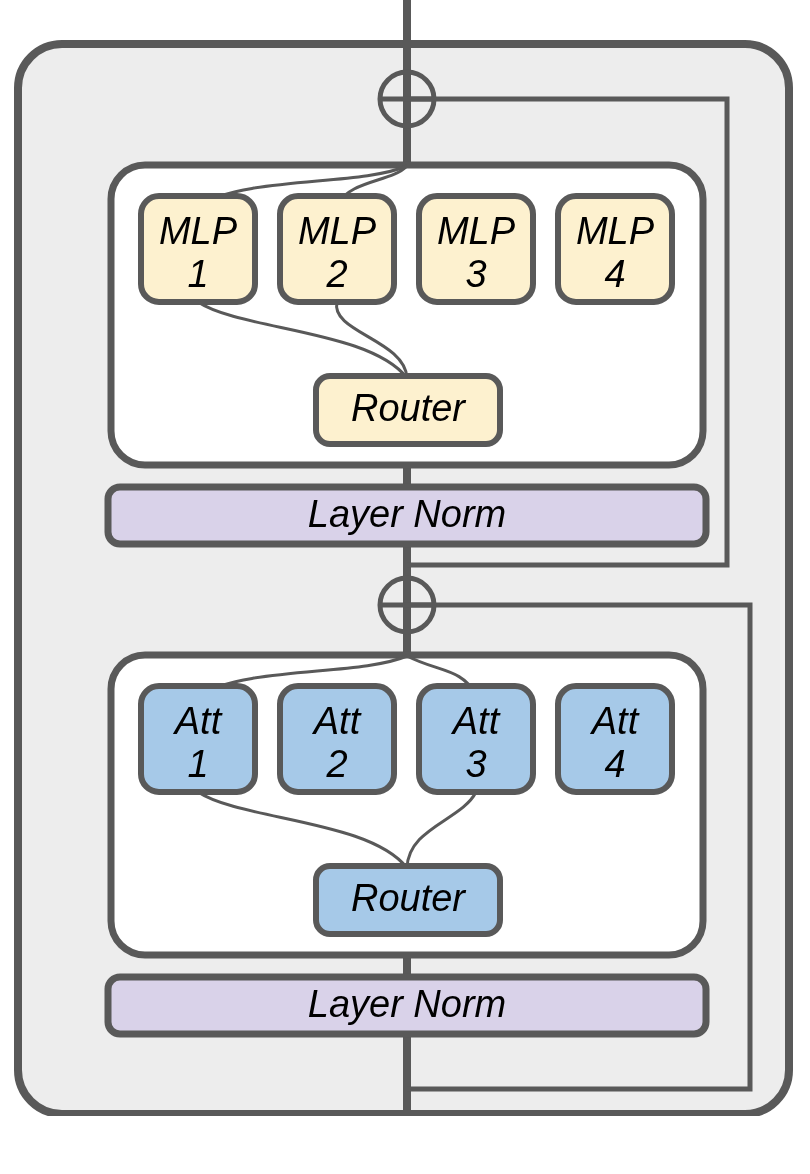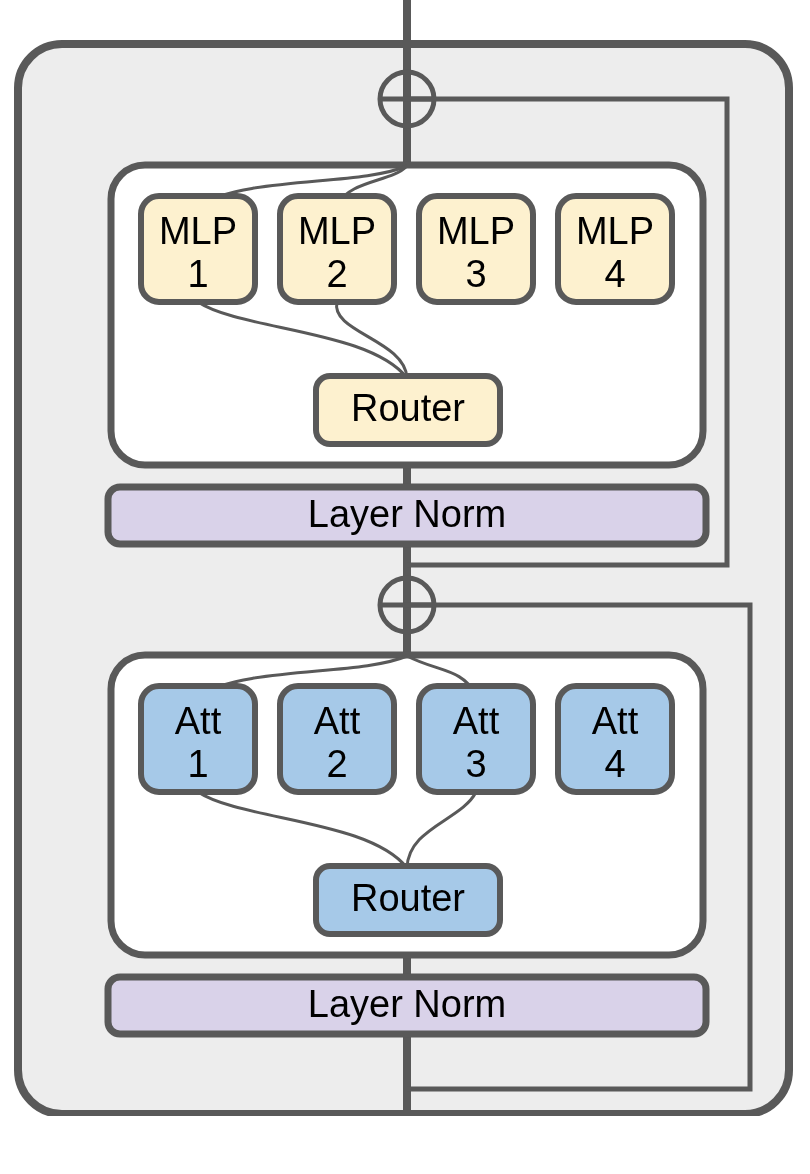--- a/index.html
+++ b/index.html
@@ -7,20 +7,21 @@
     padding: 0;
     background: #ffffff;
   }
   #stage {
     position: relative;
     width: 810px;
     height: 1116px;
     background: #ffffff;
     overflow: hidden;
     font-family: "Liberation Sans", sans-serif;
+    font-style: italic;
   }
   svg.diagram {
     position: absolute;
     top: 0;
     left: 0;
     width: 810px;
     height: 1174px;
     display: block;
   }
   text {

